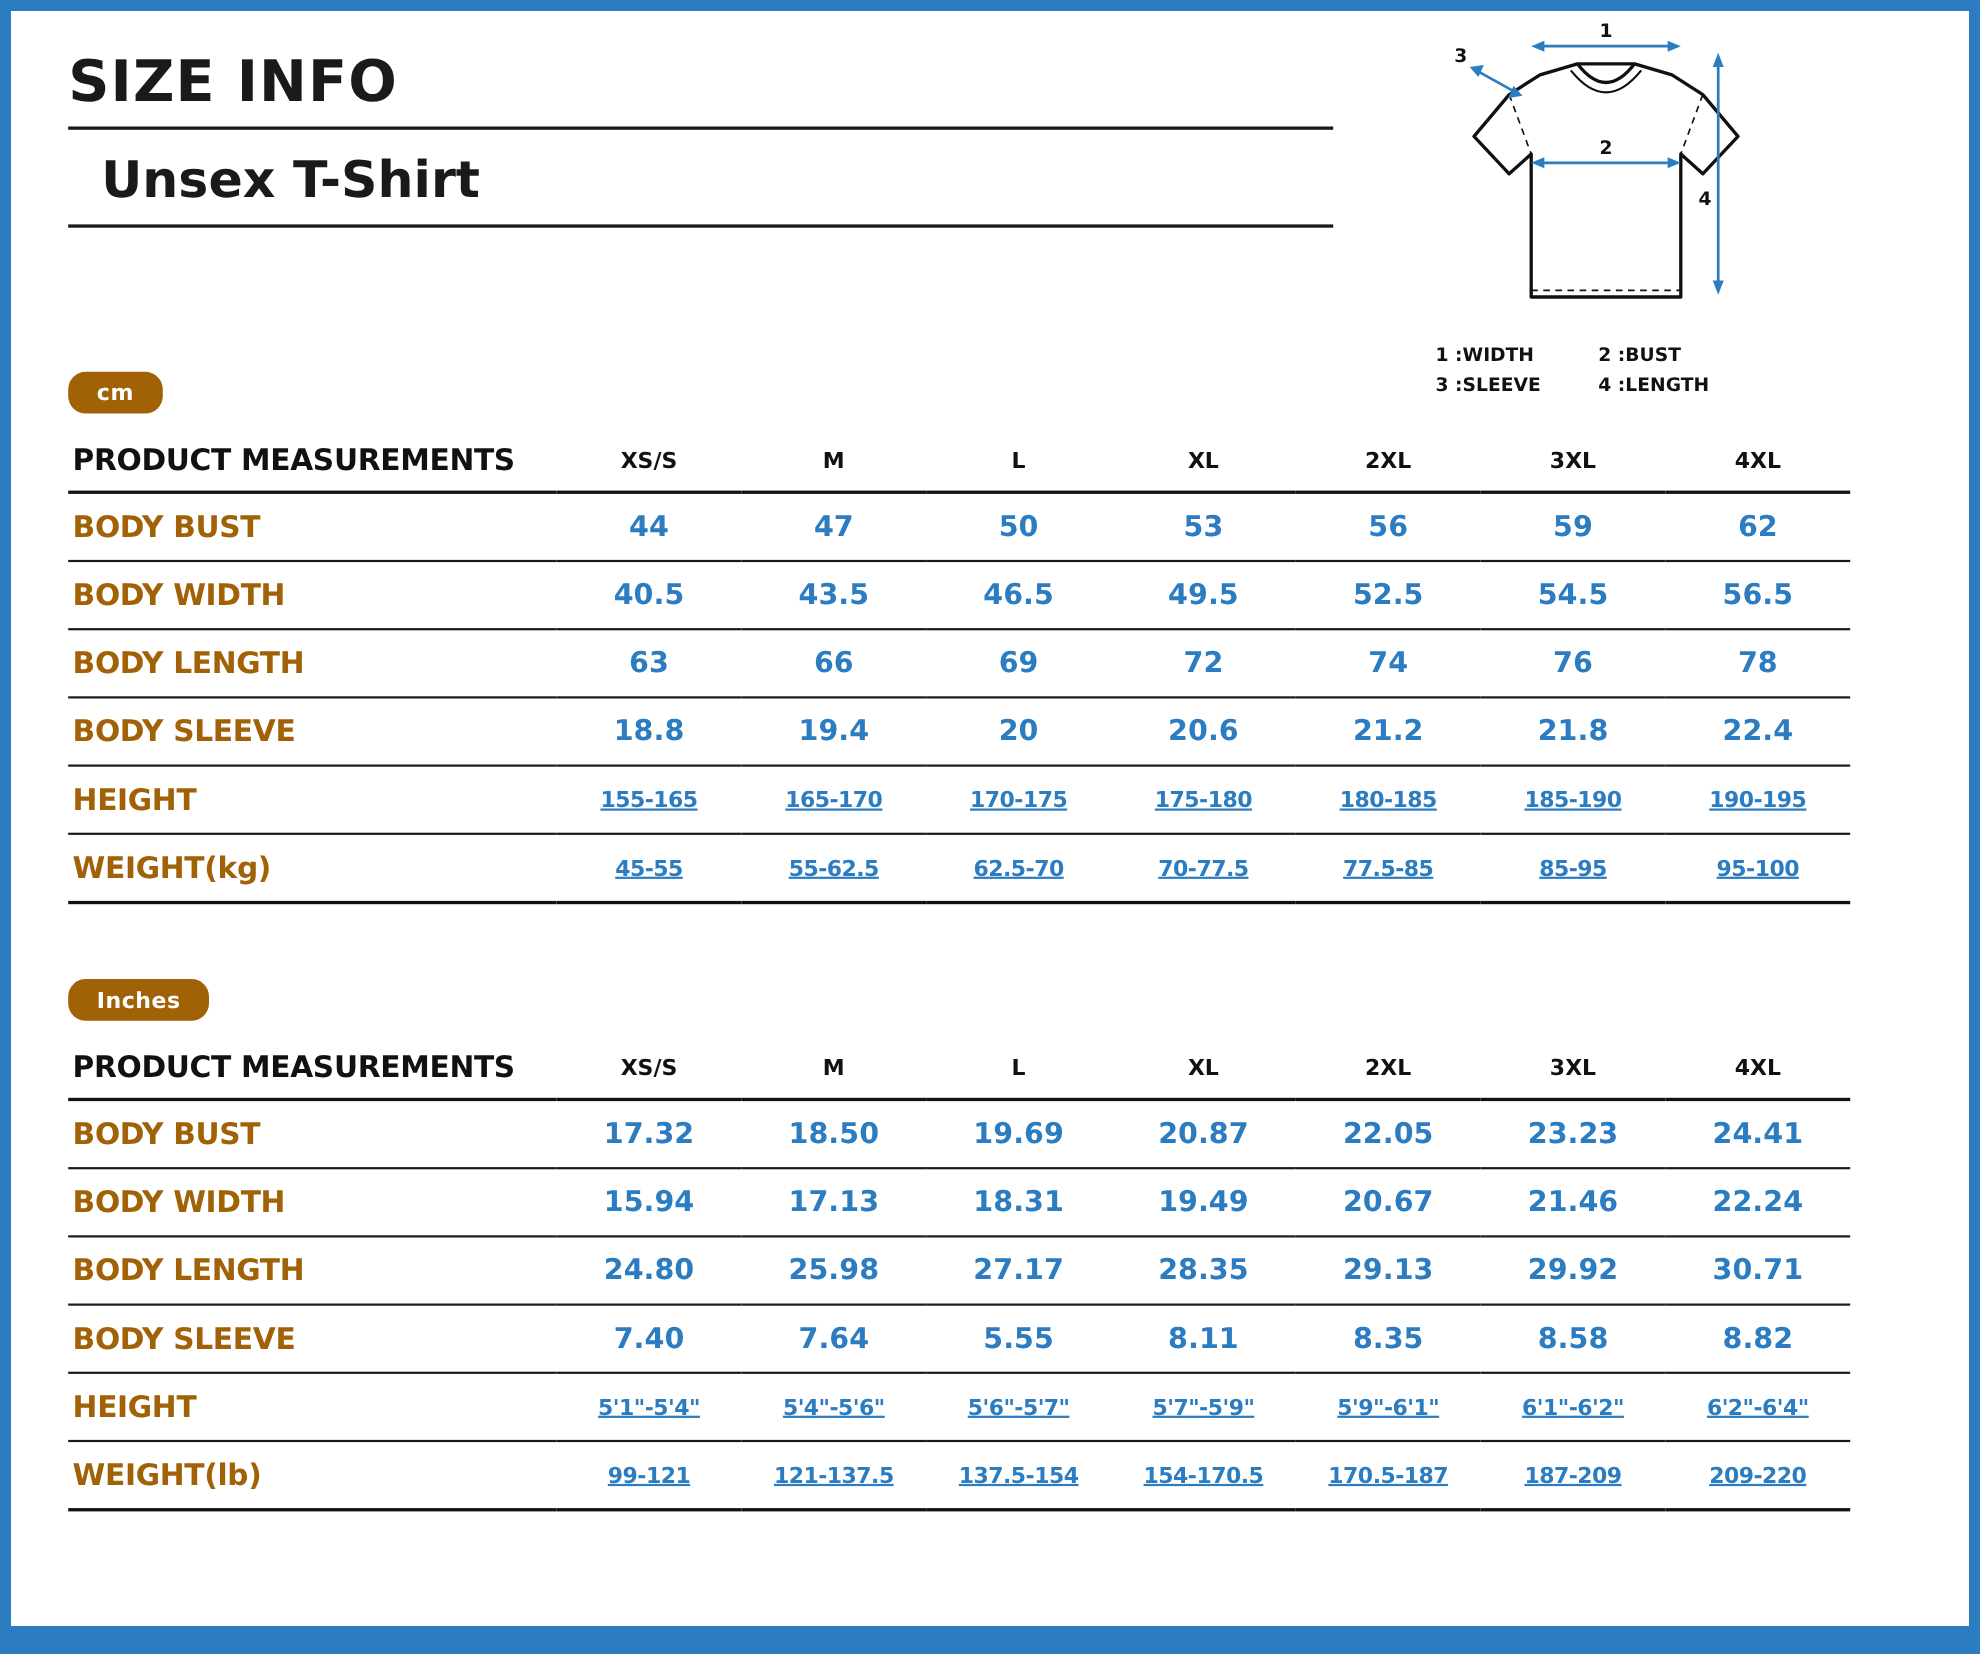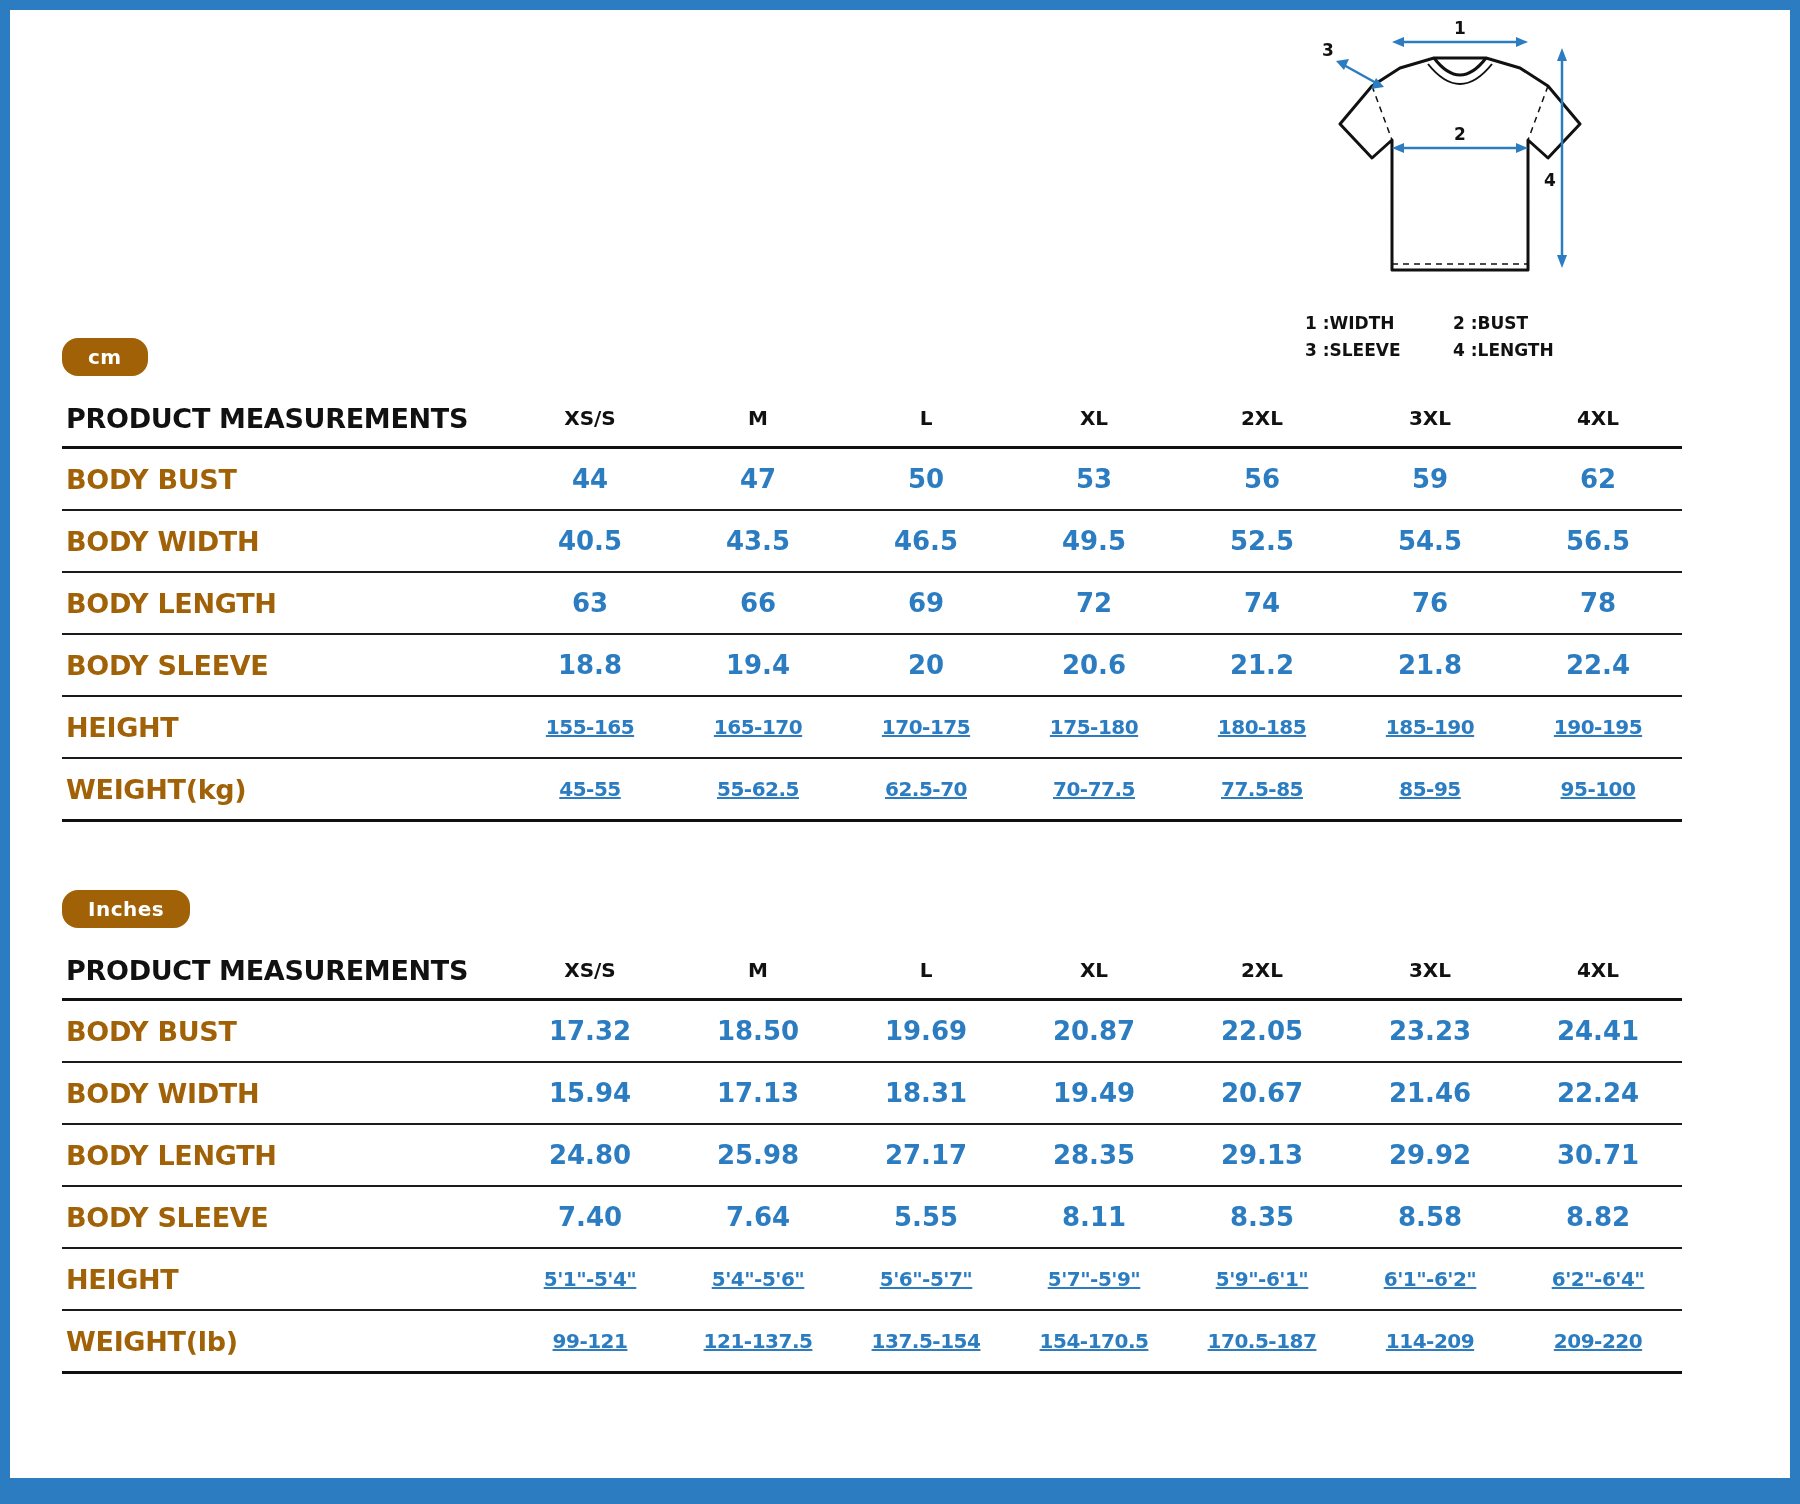--- a/index.html
+++ b/index.html
@@ -192,20 +192,26 @@
 <body>
 
 <div class="page">
   <div class="frame-top"></div>
   <div class="frame-bottom"></div>
   <div class="frame-left"></div>
   <div class="frame-right"></div>
 
   <div class="content">
 
+    <div class="header">
+      <div class="title-main">SIZE INFO</div>
+      <div class="rule"></div>
+      <div class="title-sub">Unsex T-Shirt</div>
+      <div class="rule"></div>
+    </div>
 
     <div class="diagram">
       <svg width="320" height="300" viewBox="0 0 320 300" xmlns="http://www.w3.org/2000/svg">
 
         <path d="M100 48 L72 66 L40 104 L72 138 L92 120 L92 250 L228 250 L228 120 L248 138 L280 104 L248 66 L220 48
                  L186 38 L134 38 Z" fill="#ffffff" stroke="#111111" stroke-width="3" stroke-linejoin="round"></path>
 
         <path d="M134 38 Q160 72 186 38" fill="none" stroke="#111111" stroke-width="3"></path>
         <path d="M128 44 Q160 84 192 44" fill="none" stroke="#111111" stroke-width="2"></path>
 
@@ -402,21 +408,21 @@
             <td class="val narrow">6'1"-6'2"</td>
             <td class="val narrow">6'2"-6'4"</td>
           </tr>
           <tr>
             <td class="col-label">WEIGHT(lb)</td>
             <td class="val narrow">99-121</td>
             <td class="val narrow">121-137.5</td>
             <td class="val narrow">137.5-154</td>
             <td class="val narrow">154-170.5</td>
             <td class="val narrow">170.5-187</td>
-            <td class="val narrow">114-209</td>
+            <td class="val narrow">187-209</td>
             <td class="val narrow">209-220</td>
           </tr>
         </tbody>
       </table>
     </div>
 
   </div>
 </div>
 
 </body></html>

